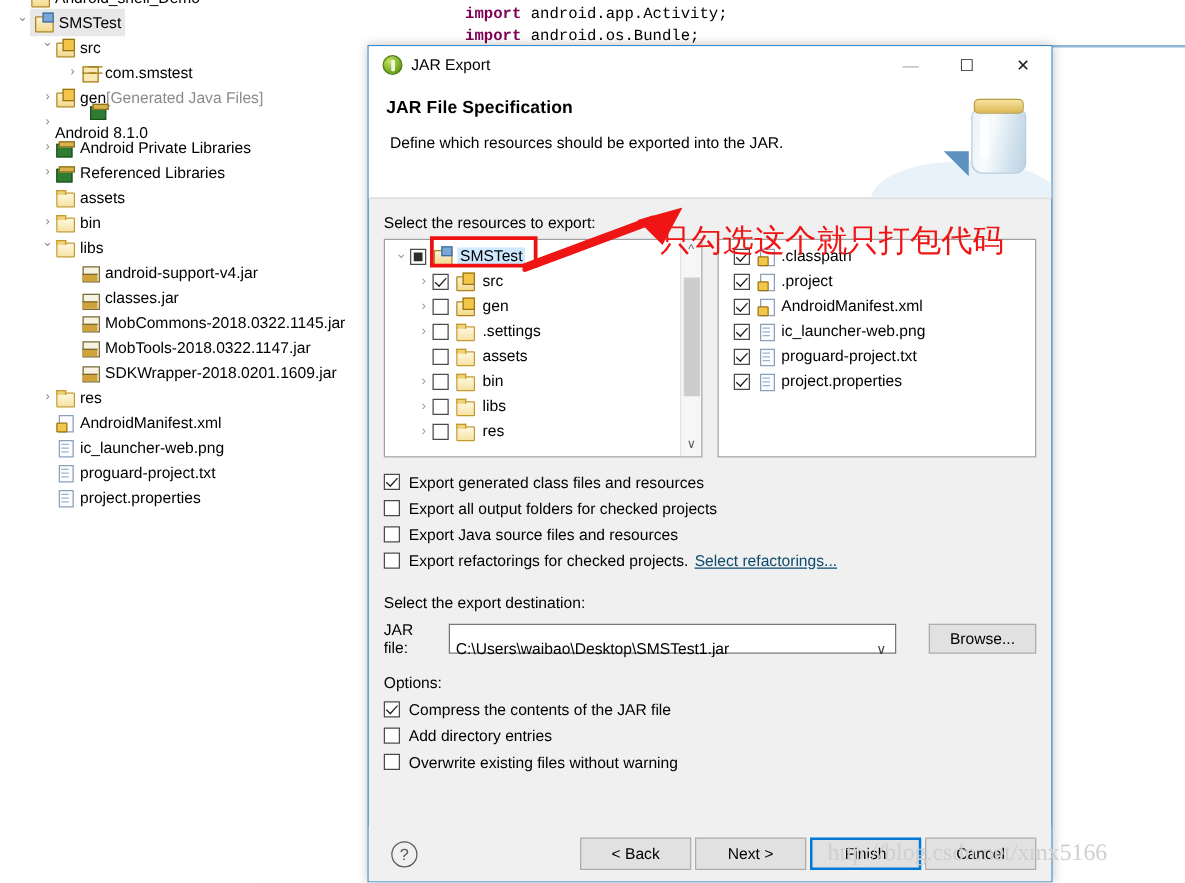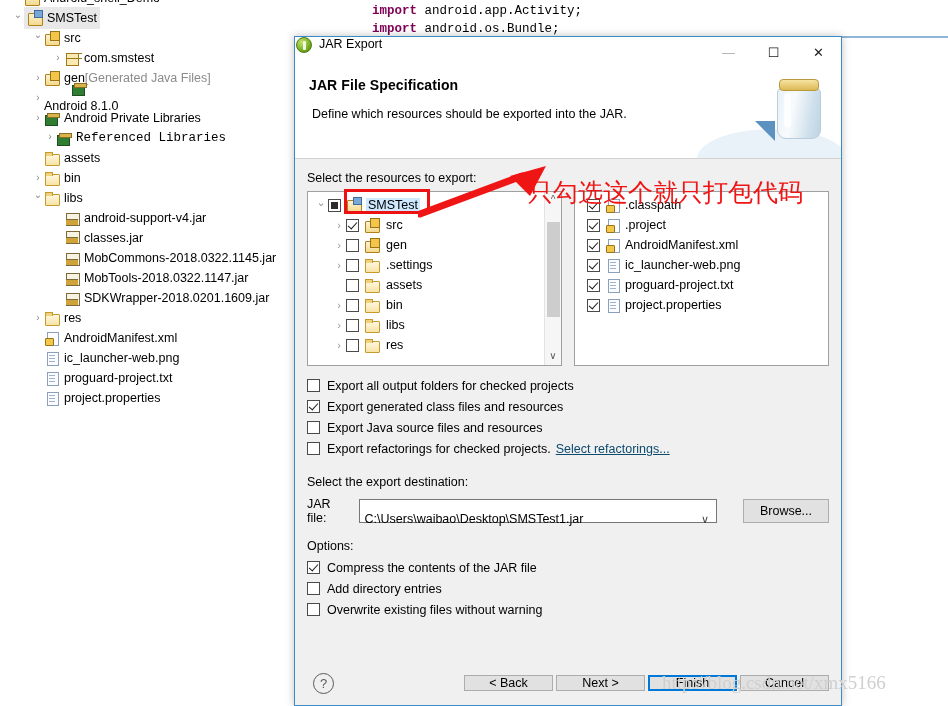--- a/index.html
+++ b/index.html
@@ -86,22 +86,22 @@
   .ed-sep { position:absolute; left:330px; top:36px; width:618px; height:2px; background:#8fb6d8; }
 
   
   .dialog {
     position: absolute; left: 294px; top: 36px; width: 548px; height: 670px;
     background: #f0f0f0; border: 1px solid #3a8ac8;
     box-shadow: 0 0 8px rgba(0,0,0,.25);
     display: flex; flex-direction: column;
   }
   .titlebar {
-    height: 30px; background: #ffffff; display: flex; align-items: flex-start;
-    padding-left: 1px; flex: 0 0 30px;
+    height: 30px; background: #ffffff; display: flex; align-items: center;
+    padding-left: 11px; flex: 0 0 30px;
   }
   .title-ic {
     width: 16px; height: 16px; border-radius: 50%;
     background: radial-gradient(circle at 35% 30%, #c6e36a, #6aa41a 70%, #4d7a12);
     border: 1px solid #4d7a12; margin-right: 7px; position: relative; flex:0 0 16px;
   }
   .title-ic::after{content:"";position:absolute;left:6px;top:3px;width:3px;height:9px;background:#f2f7e2;border-radius:1px;}
   .title-text { font-size: 12.5px; color: #000; flex: 1; }
   .win-btns { display: flex; height: 30px; }
   .win-btn {
@@ -193,21 +193,21 @@
 
   .buttonbar {
     flex: 0 0 44px; height: 44px; position: relative; display: flex; align-items: center;
     padding: 0 12px; background: #f0f0f0;
   }
   .help {
     width: 21px; height: 21px; border-radius: 50%; border: 1.6px solid #5a5a5a; color: #5a5a5a;
     display: flex; align-items: center; justify-content: center; font-size: 13px; margin-left: 6px;
   }
   .navbtns { margin-left: auto; display: flex; gap: 3px; align-items: center; }
-  .navbtn { width: 89px; height: 16px; }
+  .navbtn { width: 89px; height: 26px; }
   .navbtn.primary { border: 2px solid #0078d7; background: #e1e1e1; }
 
   
   .ann-box {
     position: absolute; left: 344px; top: 189px; width: 86px; height: 25px;
     border: 3px solid #ee1111; z-index: 40; pointer-events: none;
   }
   .ann-arrow { position: absolute; left: 418px; top: 166px; width: 130px; height: 52px; z-index: 41; }
   .ann-text {
     position: absolute; left: 528px; top: 176px; z-index: 42; color: #f01515;
@@ -267,21 +267,21 @@
           <span>Android 8.1.0</span>
         </span>
       </div>
       <div class="tree-row" style="padding-left: 32px;">
         <span class="twisty closed"></span>
         <span class="lbl-bg" style="display: inline-flex; align-items: center;">
           <span class="ic ic-lib"></span>
           <span>Android Private Libraries</span>
         </span>
       </div>
-      <div class="tree-row" style="padding-left: 44px; font-family: Liberation Mono, monospace;">
+      <div class="tree-row" style="padding-left: 32px;">
         <span class="twisty closed"></span>
         <span class="lbl-bg" style="display: inline-flex; align-items: center;">
           <span class="ic ic-lib"></span>
           <span>Referenced Libraries</span>
         </span>
       </div>
       <div class="tree-row" style="padding-left: 32px;">
         <span class="twisty none"></span>
         <span class="lbl-bg" style="display: inline-flex; align-items: center;">
           <span class="ic ic-folder"></span>
@@ -304,21 +304,21 @@
       </div>
       <div class="tree-row" style="padding-left: 52px;">
         <span class="twisty none"></span>
         <span class="lbl-bg" style="display: inline-flex; align-items: center;">
           <span class="ic ic-jar"></span>
           <span>android-support-v4.jar</span>
         </span>
       </div>
       <div class="tree-row" style="padding-left: 52px;">
         <span class="twisty none"></span>
-        <span class="lbl-bg" style="display: inline-flex; align-items: flex-start;">
+        <span class="lbl-bg" style="display: inline-flex; align-items: flex-end;">
           <span class="ic ic-jar"></span>
           <span>classes.jar</span>
         </span>
       </div>
       <div class="tree-row" style="padding-left: 52px;">
         <span class="twisty none"></span>
         <span class="lbl-bg" style="display: inline-flex; align-items: center;">
           <span class="ic ic-jar"></span>
           <span>MobCommons-2018.0322.1145.jar</span>
         </span>
@@ -501,26 +501,26 @@
                 <span class="cb checked"></span>
                 <span class="ic ic-file"></span>
                 <span>project.properties</span>
               </div>
             </div>
         </div>
       </div>
 
       <div class="opts" id="export-options">
           <div class="opt-row">
+            <span class="cb checked"></span>
+            <span>Export generated class files and resources</span>
+          </div>
+          <div class="opt-row">
             <span class="cb"></span>
             <span>Export all output folders for checked projects</span>
-          </div>
-          <div class="opt-row">
-            <span class="cb checked"></span>
-            <span>Export generated class files and resources</span>
           </div>
           <div class="opt-row">
             <span class="cb"></span>
             <span>Export Java source files and resources</span>
           </div>
           <div class="opt-row">
             <span class="cb"></span>
             <span>Export refactorings for checked projects.</span>
             <span class="link">Select refactorings...</span>
           </div>

